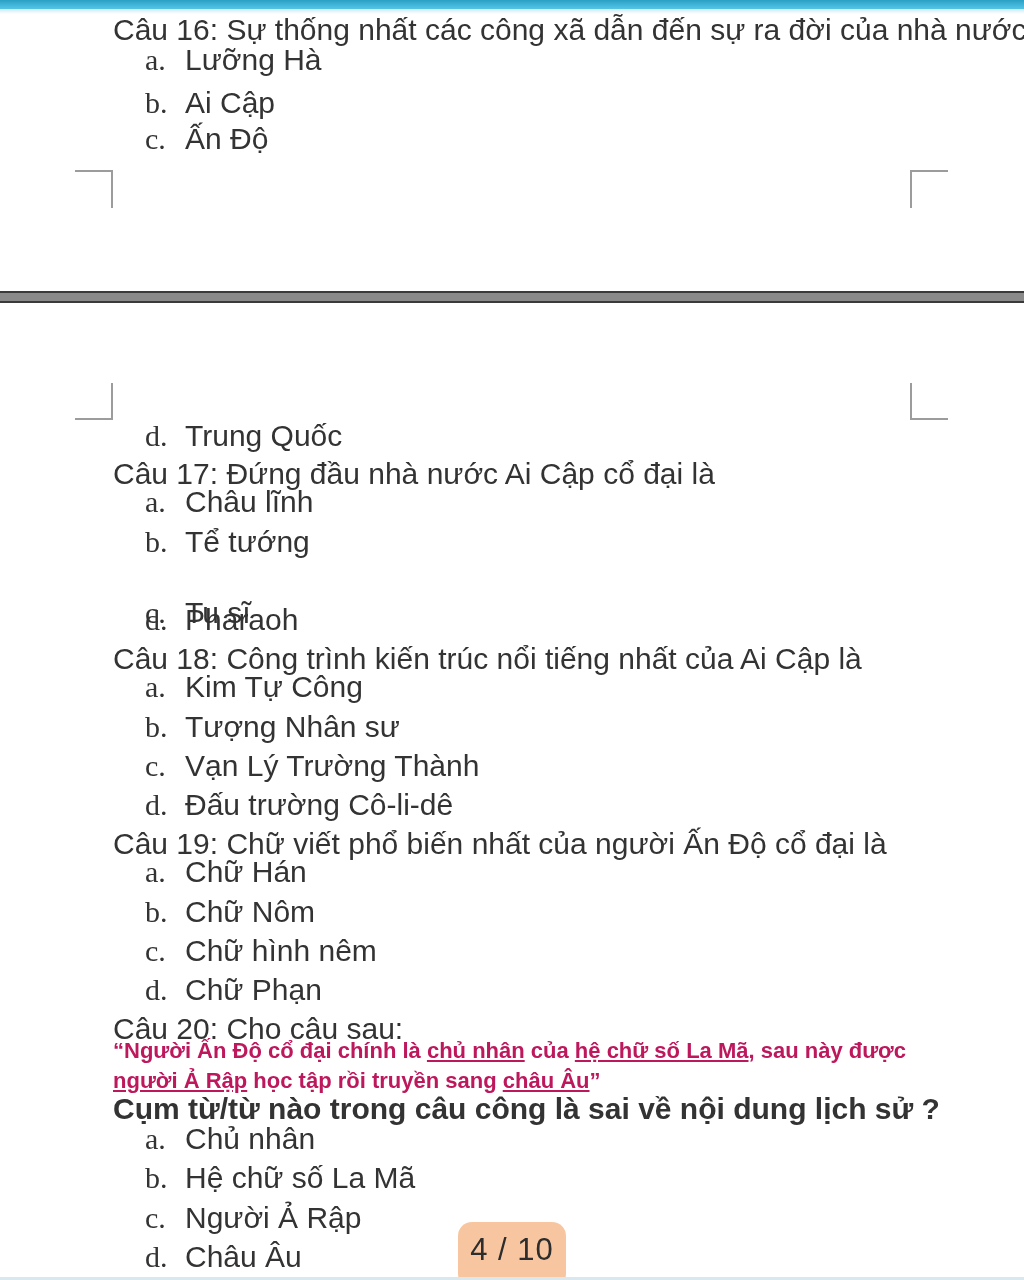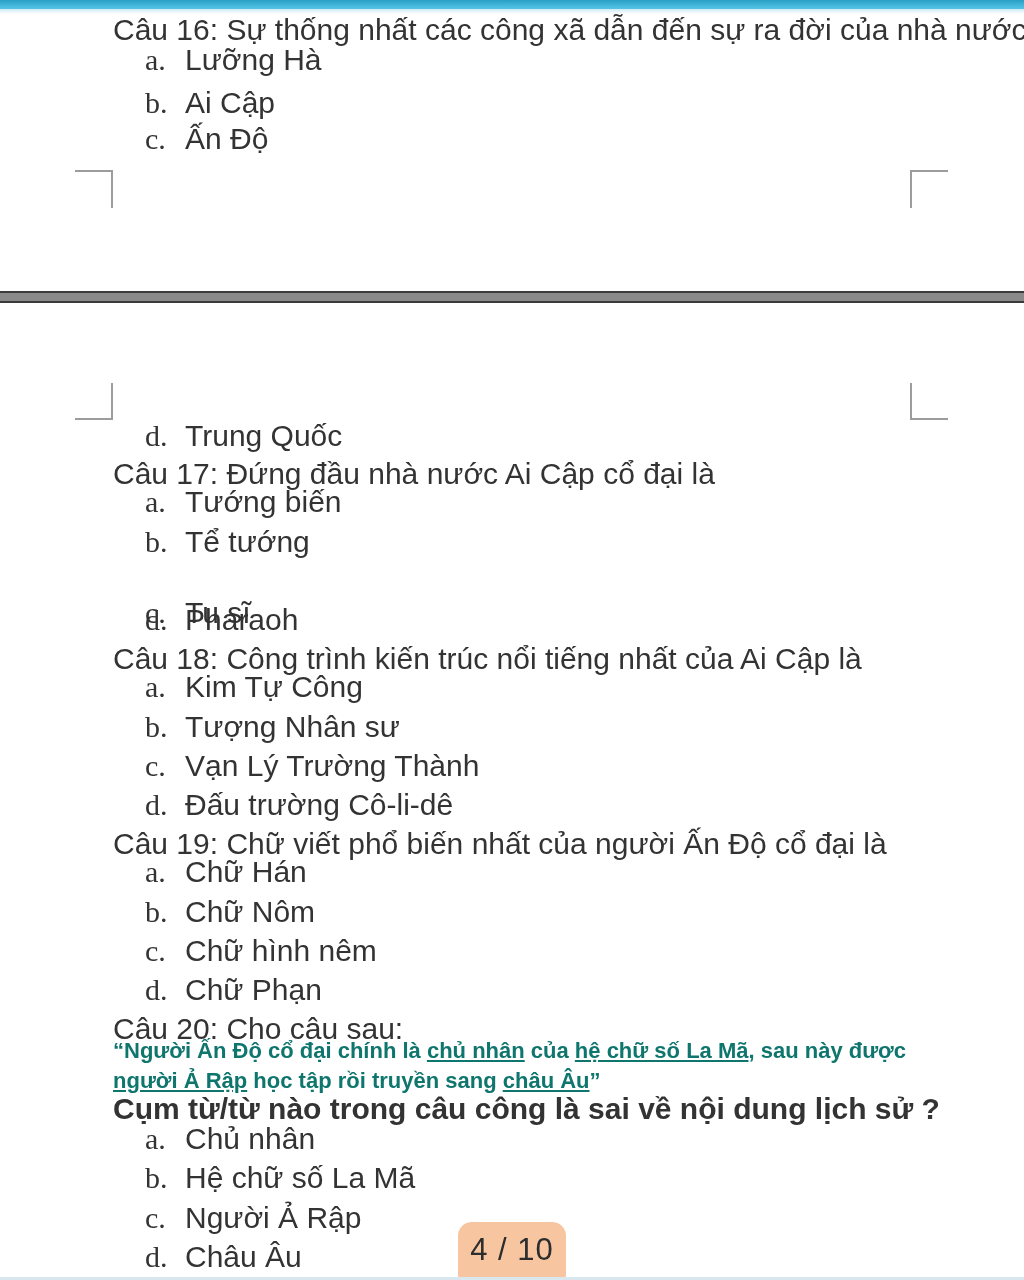--- a/index.html
+++ b/index.html
@@ -26,21 +26,21 @@
   .qheader { left:113px; }
   .opt { left:145px; }
   .opt .letter {
     display:inline-block; width:40px;
     font-family:"Liberation Serif", serif;
   }
   .bold { font-weight:bold; }
   
   .quote {
     position:absolute; left:113px; top:1036px; width:798px;
-    font-size:22px; line-height:30px; font-weight:bold; color:#0f766e;
+    font-size:22px; line-height:30px; font-weight:bold; color:#be185d;
     white-space:normal;
   }
   .quote .u { text-decoration:underline; }
   
   .page-break {
     position:absolute; left:0; top:291px; width:1024px; height:12px;
     background:#8a8a8a;
     border-top:2px solid #3a3a3a;
     border-bottom:2px solid #3a3a3a;
   }
@@ -90,21 +90,21 @@
 
   <div class="mark mark-t-left"></div>
   <div class="mark mark-t-right"></div>
 
   <div class="row opt" style="top:423px">
     <span class="letter">d.</span><span>Trung Quốc</span>
   </div>
 
   <div class="row qheader" style="top:461px">Câu 17: Đứng đầu nhà nước Ai Cập cổ đại là</div>
   <div class="row opt" style="top:489px">
-    <span class="letter">a.</span><span>Tướng biến</span>
+    <span class="letter">a.</span><span>Châu lĩnh</span>
   </div>
   <div class="row opt" style="top:529px">
     <span class="letter">b.</span><span>Tể tướng</span>
   </div>
   <div class="row opt" style="top:600px">
     <span class="letter">c.</span><span>Tu sĩ</span>
   </div>
   <div class="row opt" style="top:607px">
     <span class="letter">d.</span><span>Pharaoh</span>
   </div>

